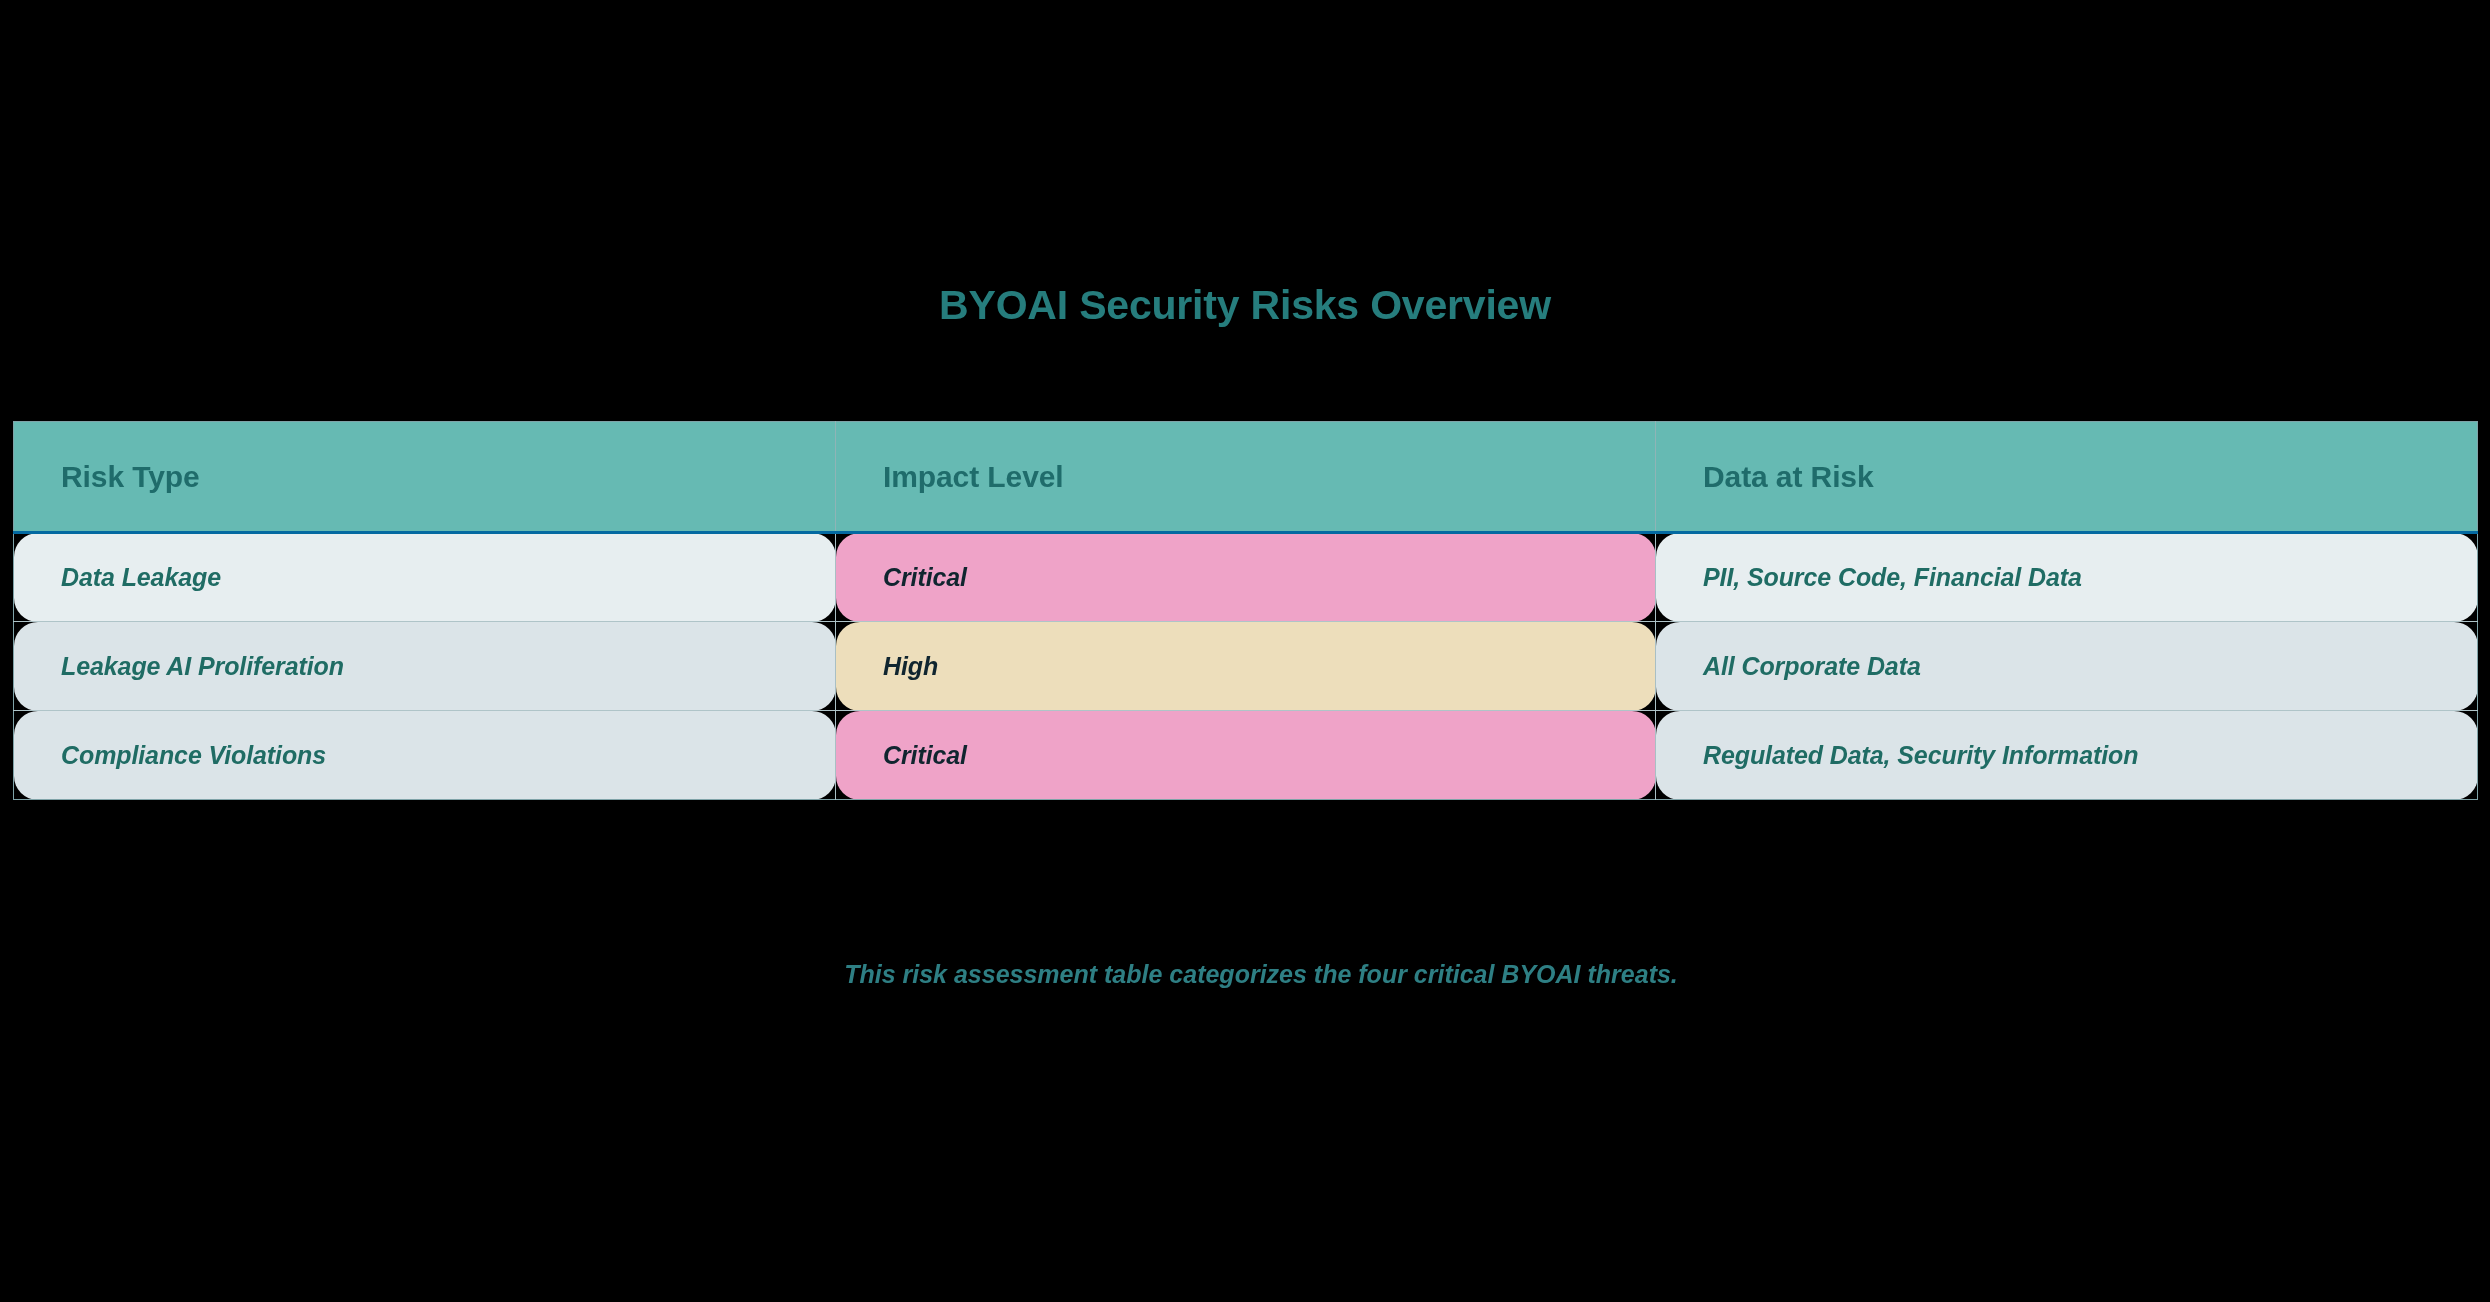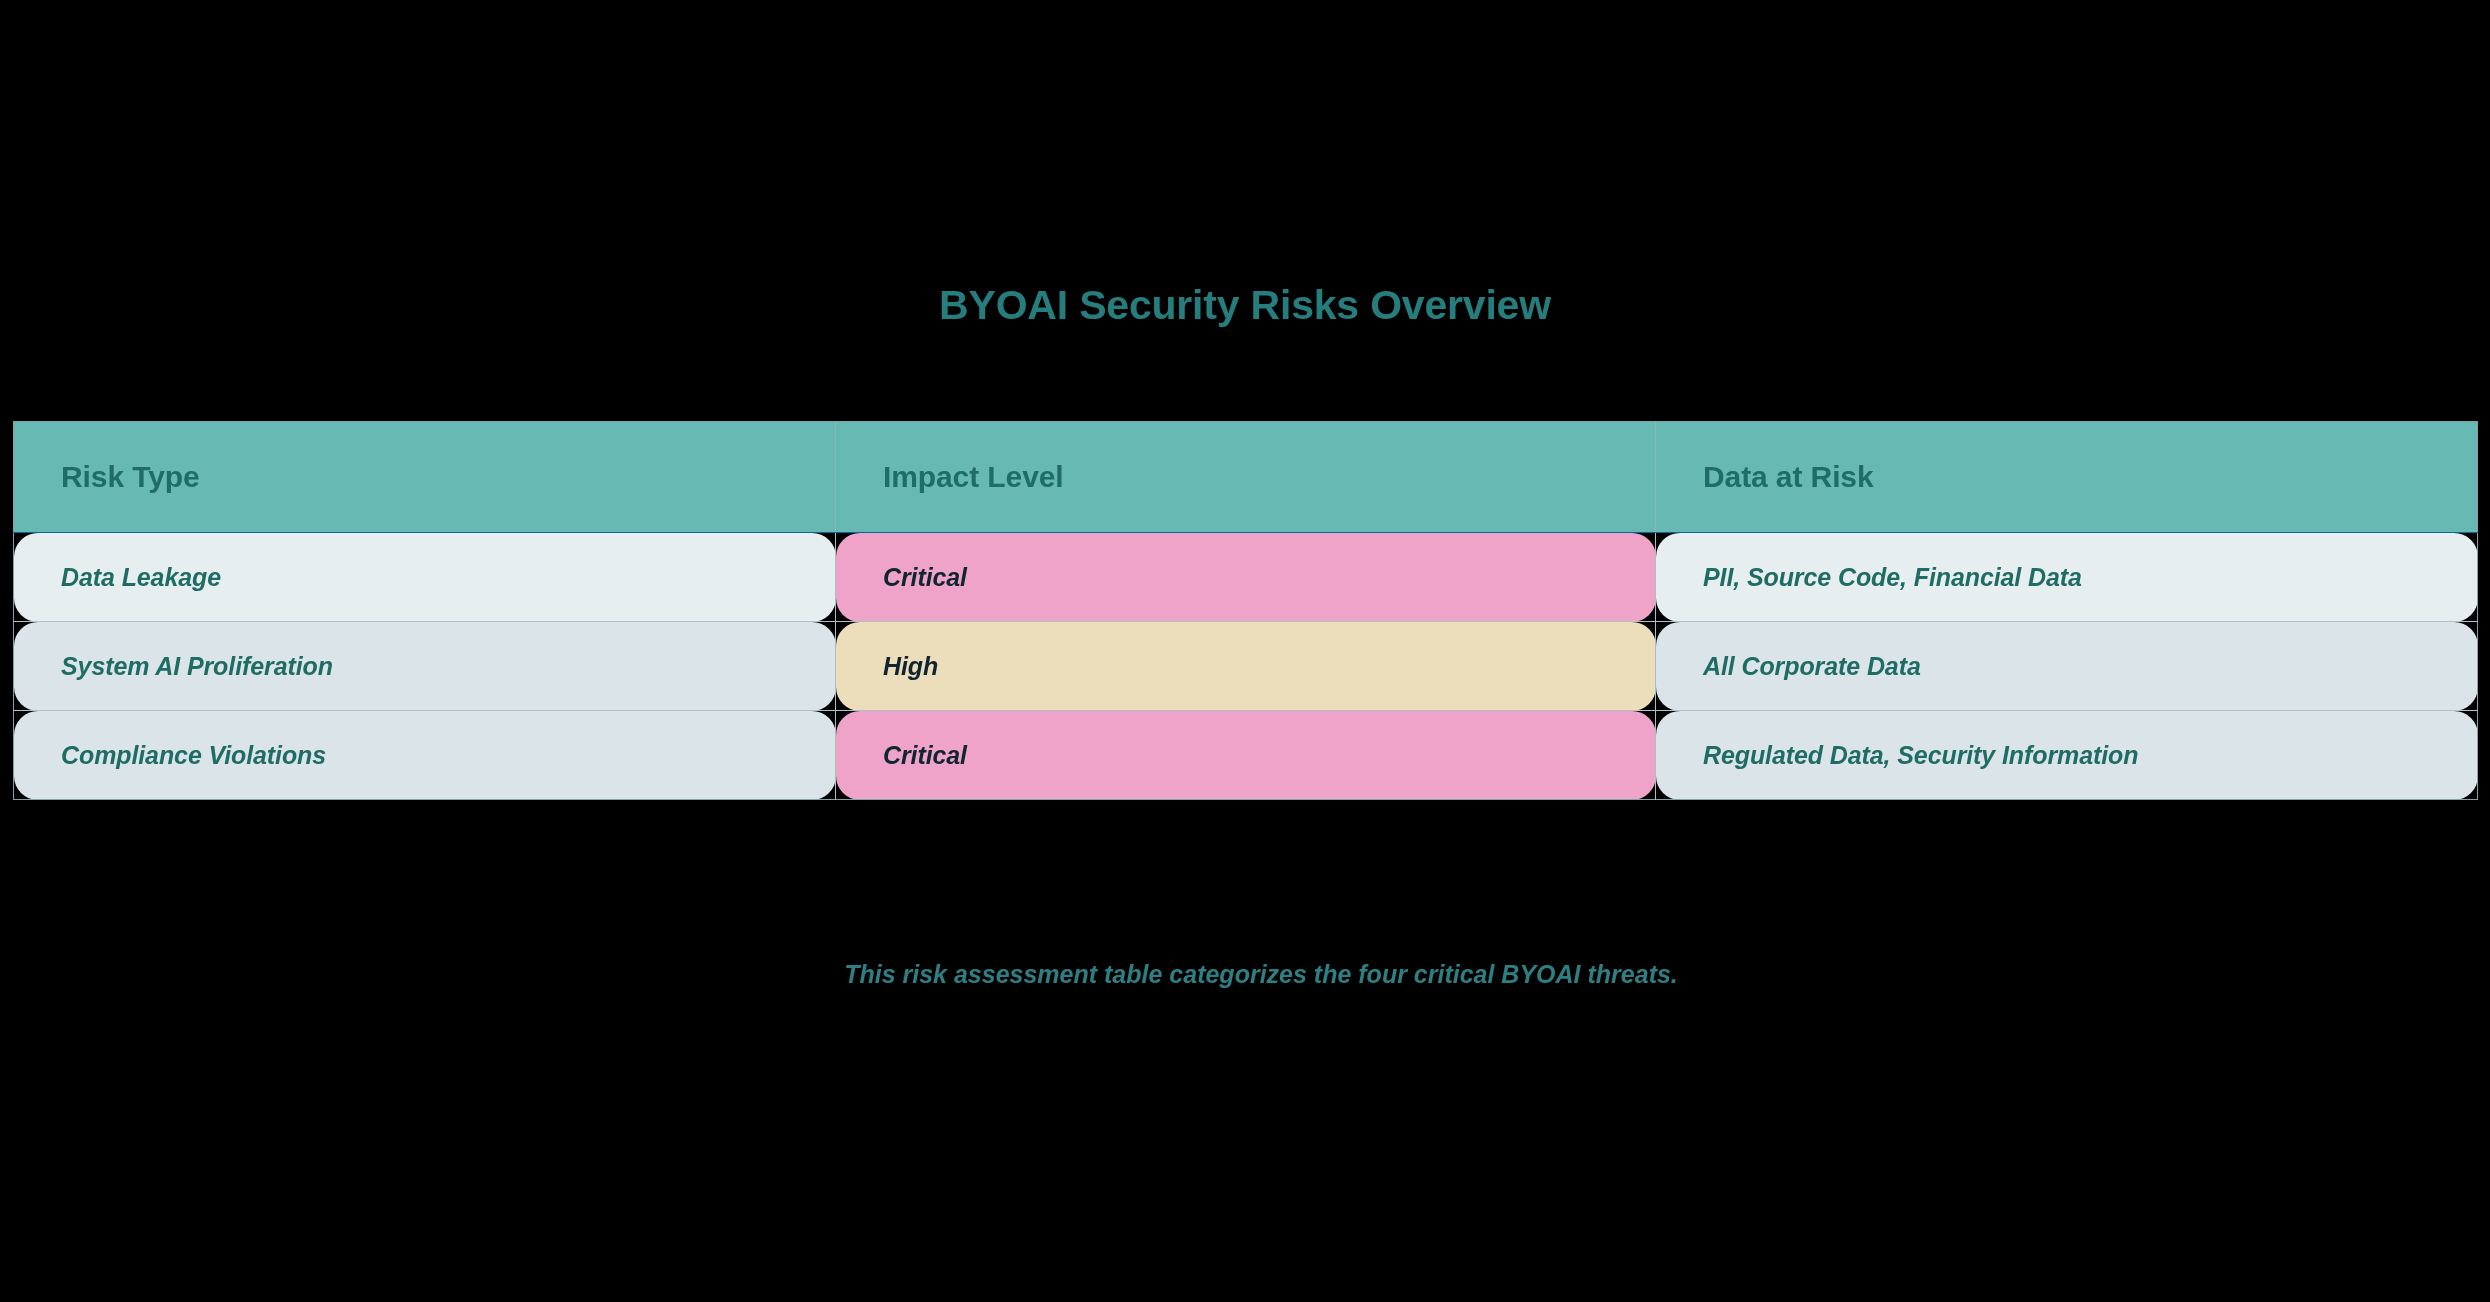--- a/index.html
+++ b/index.html
@@ -59,21 +59,21 @@
   thead th {
     background: #66BAB3;
     color: #1F6C6B;
     font-size: 30px;
     font-weight: bold;
     text-align: left;
     padding: 0 0 0 47px;
     height: 111px;
     vertical-align: middle;
     border-right: 1px solid #8FB4B6;
-    border-bottom: 1px solid #0369a1;
+    border-bottom: 3px solid #0369a1;
     box-sizing: border-box;
     letter-spacing: -0.1px;
     white-space: nowrap;
   }
   thead th:last-child { border-right: none; }
 
   tbody td {
     height: 89px;
     vertical-align: middle;
     font-size: 25px;
@@ -139,21 +139,21 @@
           <th>Data at Risk</th>
         </tr>
       </thead>
       <tbody>
         <tr class="odd">
           <td>Data Leakage</td>
           <td class="impact-critical">Critical</td>
           <td>PII, Source Code, Financial Data</td>
         </tr>
         <tr class="even">
-          <td>System AI Proliferation</td>
+          <td>Leakage AI Proliferation</td>
           <td class="impact-high">High</td>
           <td>All Corporate Data</td>
         </tr>
         <tr class="even">
           <td>Compliance Violations</td>
           <td class="impact-critical">Critical</td>
           <td>Regulated Data, Security Information</td>
         </tr>
       </tbody>
     </table>

